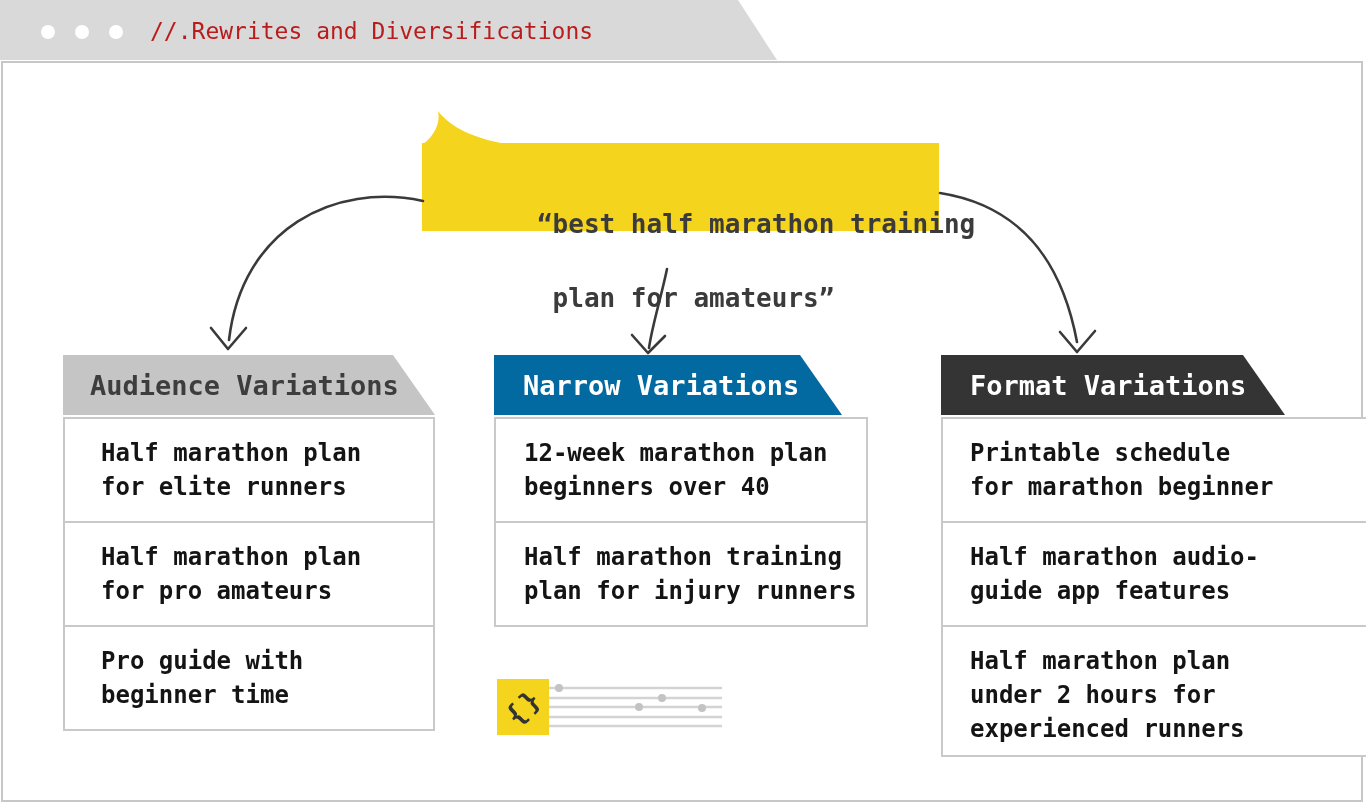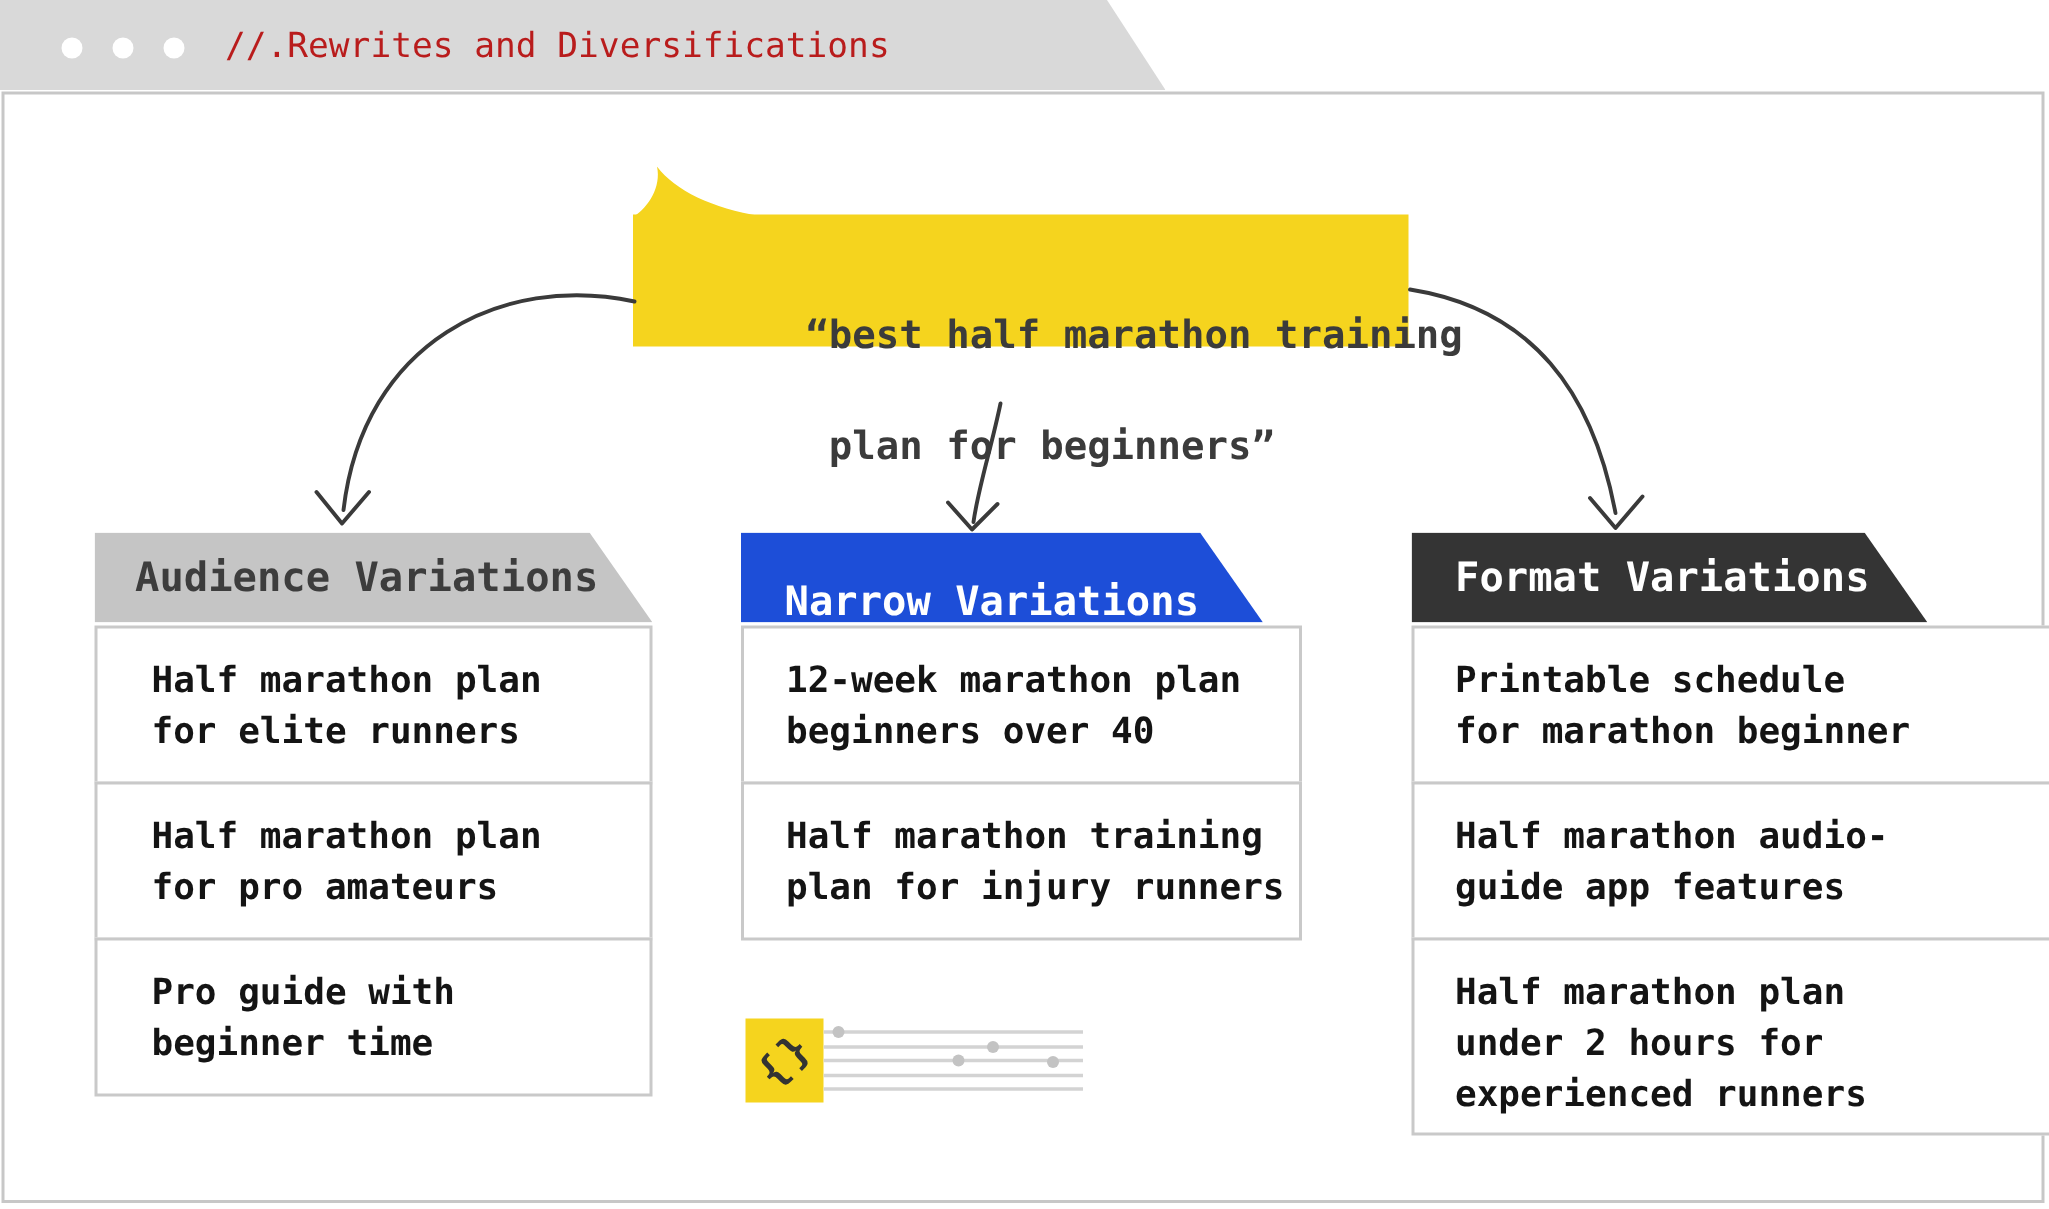--- a/index.html
+++ b/index.html
@@ -70,21 +70,21 @@
   </div>
 
   <div class="window"></div>
 
   <div class="bubble" style="background: rgb(245, 212, 30);">
     <svg class="bubble-tail" width="84" height="33" viewBox="0 0 84 33">
       <path d="M15,0 C18,14 9,27 0,33 L84,33 C52,28 27,16 15,0 Z" fill="#F5D41E"></path>
     </svg>
     <div class="bubble-text" style="color: rgb(59, 59, 59);">
       <span>“best half marathon training</span><br>
-      <span> plan for beginners”</span>
+      <span> plan for amateurs”</span>
     </div>
   </div>
 
   <svg class="arrows" width="1366" height="806" viewBox="0 0 1366 806">
     <g fill="none" stroke="#3A3A3A" stroke-width="2.6" stroke-linecap="round" stroke-linejoin="round">
       <path d="M423,201 C335,182 242,228 229,340"></path>
       <path d="M211,328 L228,349 L246,328"></path>
       <path d="M667,269 C661,298 652,326 649,348"></path>
       <path d="M632,335 L648,353 L665,336"></path>
       <path d="M940,193 C1022,206 1062,262 1077,342"></path>
@@ -101,21 +101,21 @@
           <div class="row">Half marathon plan
 for elite runners</div>
           <div class="row">Half marathon plan
 for pro amateurs</div>
           <div class="row">Pro guide with
 beginner time</div>
         </div>
     </div>
 
     <div class="column col-narrow">
-      <div class="col-header" style="background: #1d4ed8; align-items: flex-end;">
+      <div class="col-header" style="background: #0369a1;">
         <span class="col-header-label" style="color: rgb(255, 255, 255);">Narrow Variations</span>
       </div>
       <div class="col-body">
           <div class="row">12-week marathon plan
 beginners over 40</div>
           <div class="row">Half marathon training
 plan for injury runners</div>
         </div>
     </div>
 

